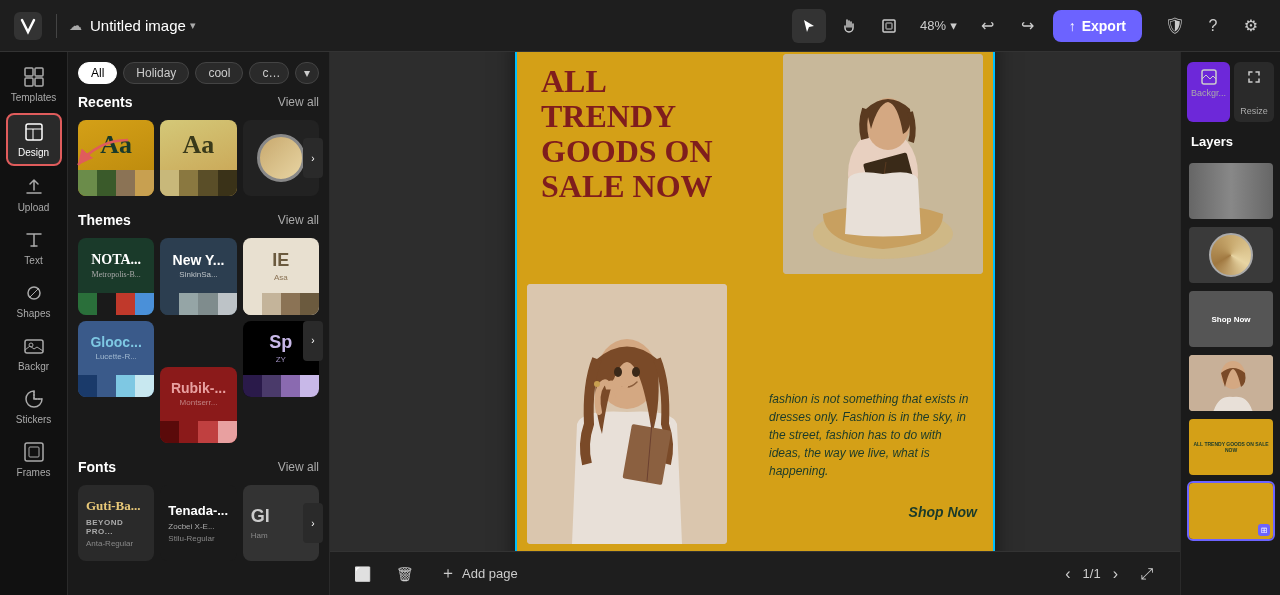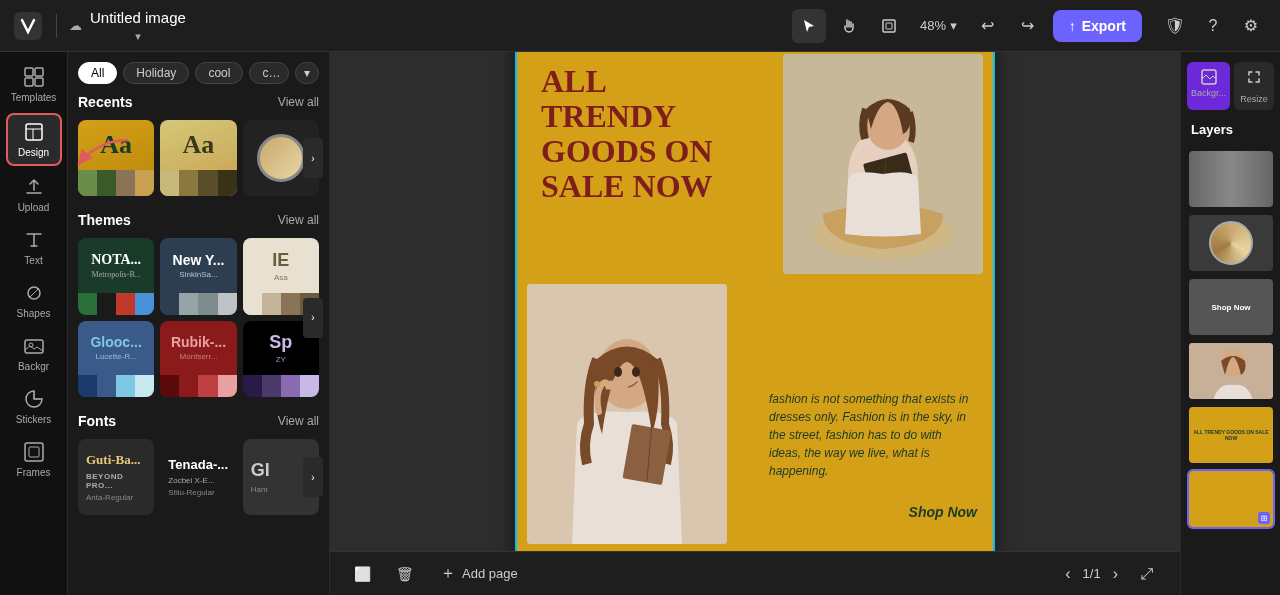--- a/index.html
+++ b/index.html
@@ -4,21 +4,21 @@
   <style>
     * { box-sizing: border-box; margin: 0; padding: 0; }
     body { font-family: -apple-system, BlinkMacSystemFont, 'Segoe UI', sans-serif; background: #1a1a1a; color: #fff; width: 1280px; height: 595px; overflow: hidden; display: flex; flex-direction: column; }
 
     
     .topbar { height: 52px; background: #1e1e1e; border-bottom: 1px solid #333; display: flex; align-items: center; padding: 0 12px; gap: 8px; flex-shrink: 0; }
     .topbar-logo { width: 32px; height: 32px; display: flex; align-items: center; justify-content: center; }
     .logo-svg { width: 28px; height: 28px; }
     .topbar-divider { width: 1px; height: 24px; background: #444; margin: 0 4px; }
     .topbar-cloud { display: flex; align-items: center; gap: 6px; color: #aaa; font-size: 13px; }
-    .topbar-title { font-size: 15px; color: #fff; font-weight: 500; display: flex; align-items: center; gap: 4px; cursor: pointer; flex-direction: column; }
+    .topbar-title { font-size: 15px; color: #fff; font-weight: 500; display: flex; align-items: center; gap: 4px; cursor: pointer; }
     .topbar-title .chevron { color: #aaa; font-size: 11px; }
     .topbar-spacer { flex: 1; }
     .topbar-tools { display: flex; align-items: center; gap: 6px; }
     .tool-btn { width: 34px; height: 34px; border-radius: 6px; display: flex; align-items: center; justify-content: center; cursor: pointer; color: #ccc; background: transparent; border: none; font-size: 16px; }
     .tool-btn.active { background: #333; }
     .zoom-btn { display: flex; align-items: center; gap: 4px; background: transparent; border: none; color: #ccc; font-size: 13px; cursor: pointer; padding: 4px 8px; border-radius: 6px; }
     .export-btn { background: #6c63ff; color: #fff; border: none; border-radius: 8px; padding: 8px 16px; font-size: 14px; font-weight: 600; cursor: pointer; display: flex; align-items: center; gap: 6px; }
     .topbar-right-icons { display: flex; align-items: center; gap: 4px; margin-left: 8px; }
 
     
@@ -338,21 +338,21 @@
               </div>
             </div>
             <div style="display:flex; height:22px;">
               <div style="flex:1; background:#1a3a6a;"></div>
               <div style="flex:1; background:#3a5a8a;"></div>
               <div style="flex:1; background:#7ec8e3;"></div>
               <div style="flex:1; background:#c8e8f0;"></div>
             </div>
           </div>
 
-          <div class="template-card" style="background:#8b1a1a; display:flex; flex-direction:column;">
+          <div class="template-card" style="background:#8b1a1a; display:flex; flex-direction:column;margin-top:46px;">
             <div style="flex:1; display:flex; align-items:center; justify-content:center; padding:6px;">
               <div style="font-size:14px; font-weight:900; color:#e8a0a0; text-align:center;">
                 <div>Rubik-...</div>
                 <div style="font-size:8px; font-weight:400; color:#c08080; margin-top:2px;">Montserr...</div>
               </div>
             </div>
             <div style="display:flex; height:22px;">
               <div style="flex:1; background:#5a0a0a;"></div>
               <div style="flex:1; background:#8b1a1a;"></div>
               <div style="flex:1; background:#c04040;"></div>
@@ -505,21 +505,21 @@
   <div class="layers-panel">
 
     <div style="display:flex; gap:4px; margin-bottom:8px;">
       <div style="flex:1; background:#6d28d9; border-radius:6px; padding:6px 4px; display:flex; flex-direction:column; align-items:center; gap:2px; cursor:pointer;">
         <svg width="18" height="18" viewBox="0 0 18 18" fill="none">
           <rect x="2" y="2" width="14" height="14" rx="2" stroke="#ccc" stroke-width="1.5"></rect>
           <path d="M2 11 L6 7 L10 11 L13 8 L16 11" stroke="#ccc" stroke-width="1" fill="none"></path>
         </svg>
         <span style="font-size:9px; color:#aaa;">Backgr...</span>
       </div>
-      <div style="flex:1; background:#2a2a2a; border-radius:6px; padding:6px 4px; display:flex; flex-direction:column; align-items:center; gap:8px; cursor:pointer;">
+      <div style="flex:1; background:#2a2a2a; border-radius:6px; padding:6px 4px; display:flex; flex-direction:column; align-items:center; gap:20px; cursor:pointer;">
         <svg width="18" height="18" viewBox="0 0 18 18" fill="none">
           <path d="M4 7V4h3M14 7V4h-3M4 11v3h3M14 11v3h-3" stroke="#ccc" stroke-width="1.5" stroke-linecap="round"></path>
         </svg>
         <span style="font-size:9px; color:#aaa;">Resize</span>
       </div>
     </div>
 
     <div class="layers-title">Layers</div>
 
     <div class="layer-thumb">

